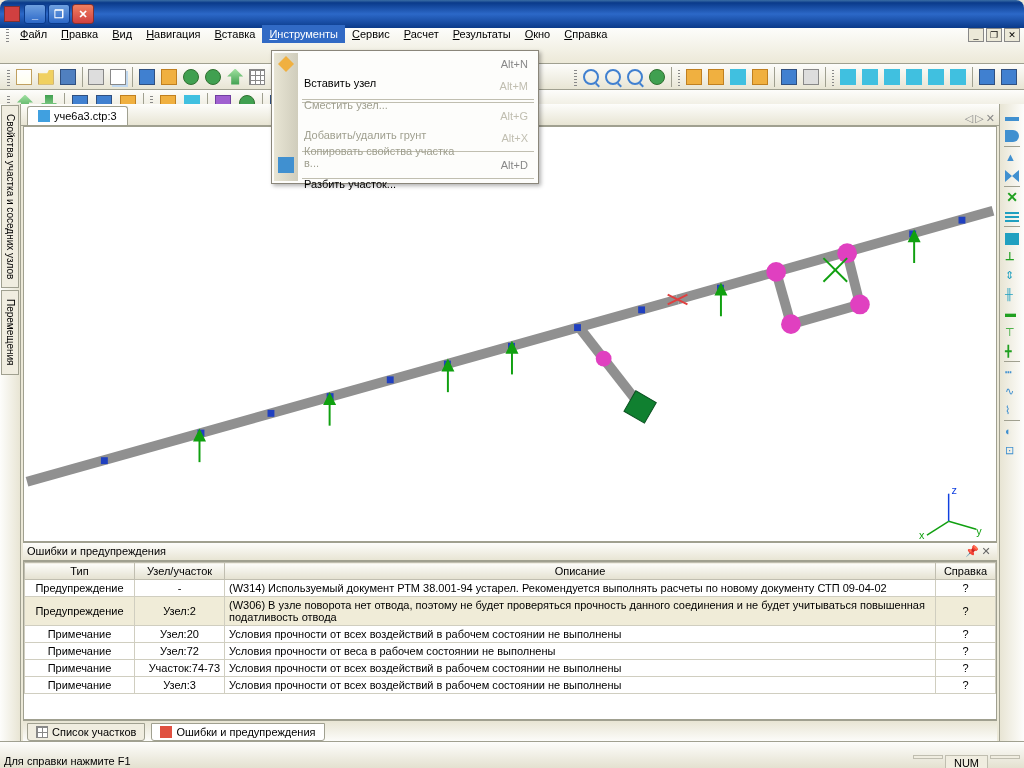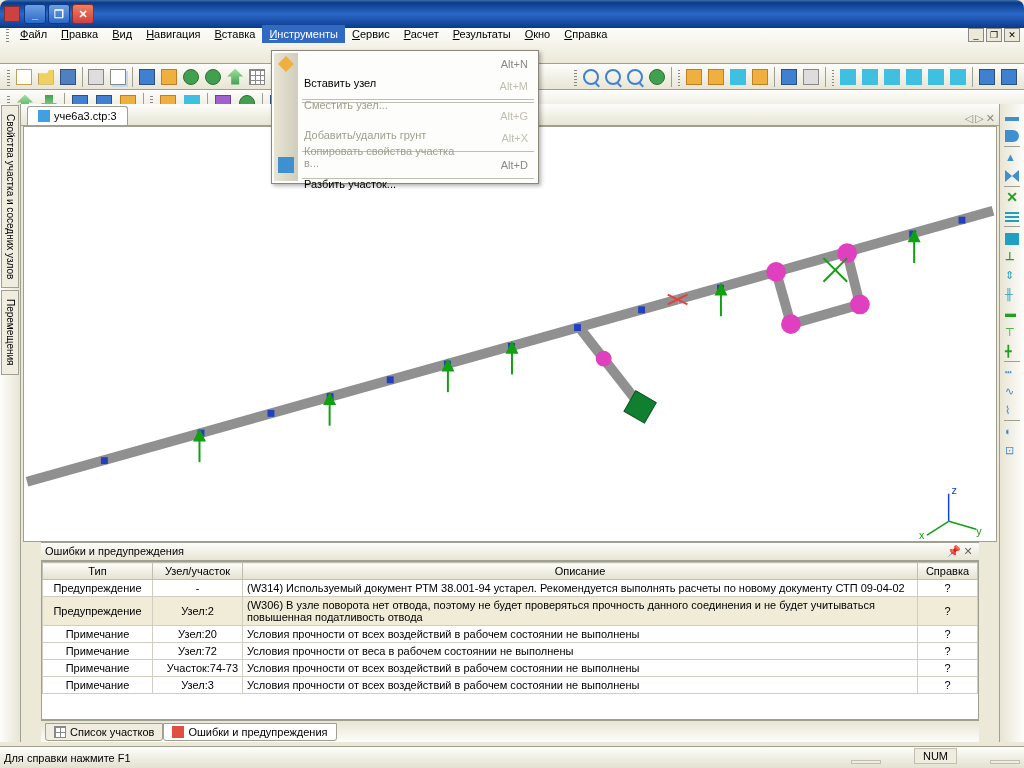--- a/index.html
+++ b/index.html
@@ -47,34 +47,34 @@
 .ric-x { color:#20a020; font-weight:bold; font-size:14px; display:flex; align-items:center; justify-content:center;}
 .ric-hz { background:#20a0c0; height:4px; margin-top:4px;}
 .ric-t { color:#20a020; font-weight:bold;}
 .main { flex: 1; display: flex; flex-direction: column; background: #ece9d8; }
 .tabstrip { height: 22px; display: flex; align-items: flex-end; padding: 0 6px; background: linear-gradient(#fdfdfb,#e8e5d4); border-bottom: 1px solid #a0a090; position: relative; }
 .tabstrip .ts-nav { position: absolute; right: 4px; display: flex; gap: 2px; color: #888; }
 .doctab { padding: 3px 10px; background: #fff; border: 1px solid #a0a090; border-bottom: none; border-radius: 3px 3px 0 0; display: flex; align-items: center; gap: 4px; }
 .doctab .di { width: 12px; height: 12px; background: #40a0e0; }
 .canvas-wrap { flex: 1; background: #fff; border: 1px solid #a0a090; margin: 0 2px; position: relative; overflow: hidden; }
 .canvas-wrap svg { width: 100%; height: 100%; }
-.bottom-panel { height: 200px; border-top: 1px solid #a0a090; background: #ece9d8; display: flex; flex-direction: column; margin: 0 20px; }
+.bottom-panel { height: 200px; border-top: 1px solid #a0a090; background: #ece9d8; display: flex; flex-direction: column; margin: 0 2px; }
 .bp-title { padding: 2px 4px; background: linear-gradient(#fdfdfb,#e8e5d4); border-bottom: 1px solid #a0a090; display: flex; }
 .bp-title .bpt { flex: 1; }
 .bp-title .bpc { width: 14px; text-align: center; color: #666; cursor: default; }
 .bp-grid { flex: 1; overflow: hidden; background: #ffffff; border: 1px solid #a0a090; }
 .bp-grid table { width: 100%; border-collapse: collapse; }
 .bp-grid th { background: linear-gradient(#fdfdfb,#e4e1d0); border: 1px solid #c0beb0; padding: 2px 4px; font-weight: normal; text-align: center; }
 .bp-grid td { border: 1px solid #d0cec0; padding: 2px 4px; background: #fff; }
 .bp-grid tr.sel td { background: #f0ecd8; }
 .bp-tabs { height: 22px; display: flex; align-items: center; padding: 0 4px; gap: 2px; background: linear-gradient(#e8e5d4,#fdfdfb); border-top: 1px solid #a0a090; }
 .bptab { padding: 2px 8px; border: 1px solid #a0a090; background: #f0ede0; border-radius: 0 0 3px 3px; display: flex; align-items: center; gap: 4px; }
 .bptab .bpi { width: 12px; height: 12px; }
 .bptab.active { background: #fff; }
-.statusbar { position: absolute; bottom: 0; left: 0; right: 0; height: 22px; background: linear-gradient(#fdfdfb,#e4e1d0); border-top: 1px solid #a0a090; display: flex; align-items: flex-end; padding: 4px 4px; gap: 31px; }
+.statusbar { position: absolute; bottom: 0; left: 0; right: 0; height: 22px; background: linear-gradient(#fdfdfb,#e4e1d0); border-top: 1px solid #a0a090; display: flex; align-items: flex-start; padding: 13px 4px; }
 .statusbar .st { flex: 1; }
 .statusbar .cell { border: 1px solid #c0beb0; padding: 1px 8px; margin-left: 2px; min-width: 30px; background: #f0ede0; }
 .dropdown { position: absolute; top: 50px; left: 271px; width: 268px; background: #fdfdfb; border: 1px solid #8a867a; box-shadow: 2px 2px 4px rgba(0,0,0,.3); z-index: 100; padding: 2px; }
 .dropdown .dd-strip { position: absolute; left: 2px; top: 2px; bottom: 2px; width: 24px; background: linear-gradient(90deg,#e8e5d4,#d0cdbc); }
 .dd-item { position: relative; display: flex; align-items: center; height: 22px; padding-left: 30px; padding-right: 8px; cursor: default; }
 .dd-item.disabled { color: #a0a090; }
 .dd-item .dd-label { flex: 1; margin-top: 38px; }
 .dd-item .dd-sc { color: #888; margin-left: 35px; }
 .dd-item.disabled .dd-sc { color: #c0beb0; }
 .dd-item .dd-ic { position: absolute; left: 4px; width: 16px; height: 16px; }
@@ -463,21 +463,21 @@
               <tr>
                 <td style="text-align:center">Примечание</td>
                 <td style="text-align:center">Узел:3</td>
                 <td>Условия прочности от всех воздействий в рабочем состоянии не выполнены</td>
                 <td style="text-align:center">?</td>
               </tr>
             </tbody>
         </table>
       </div>
       <div class="bp-tabs">
-        <div id="bp-tabs-c" style="display:flex;gap:0">
+        <div id="bp-tabs-c" style="display:flex;gap:6px">
             <div class="bptab">
               <div class="bpi ic-grid"></div>
               <span>Список участков</span>
             </div>
             <div class="bptab active">
               <div class="bpi ic-red"></div>
               <span>Ошибки и предупреждения</span>
             </div>
           </div>
       </div>

